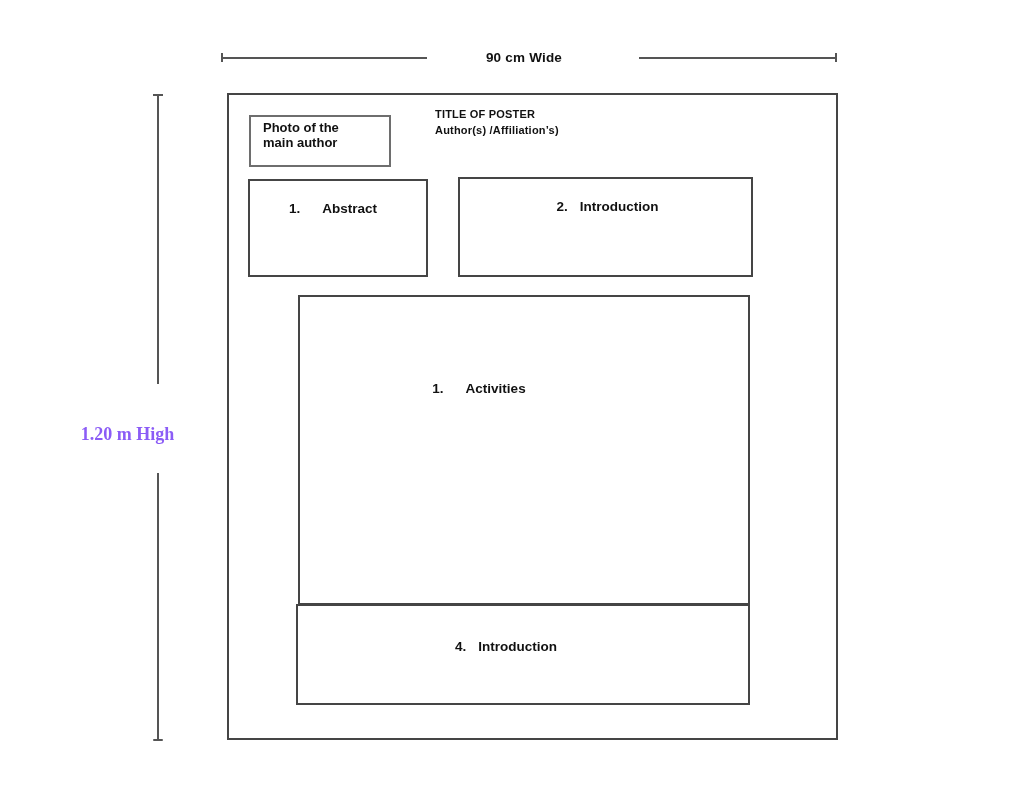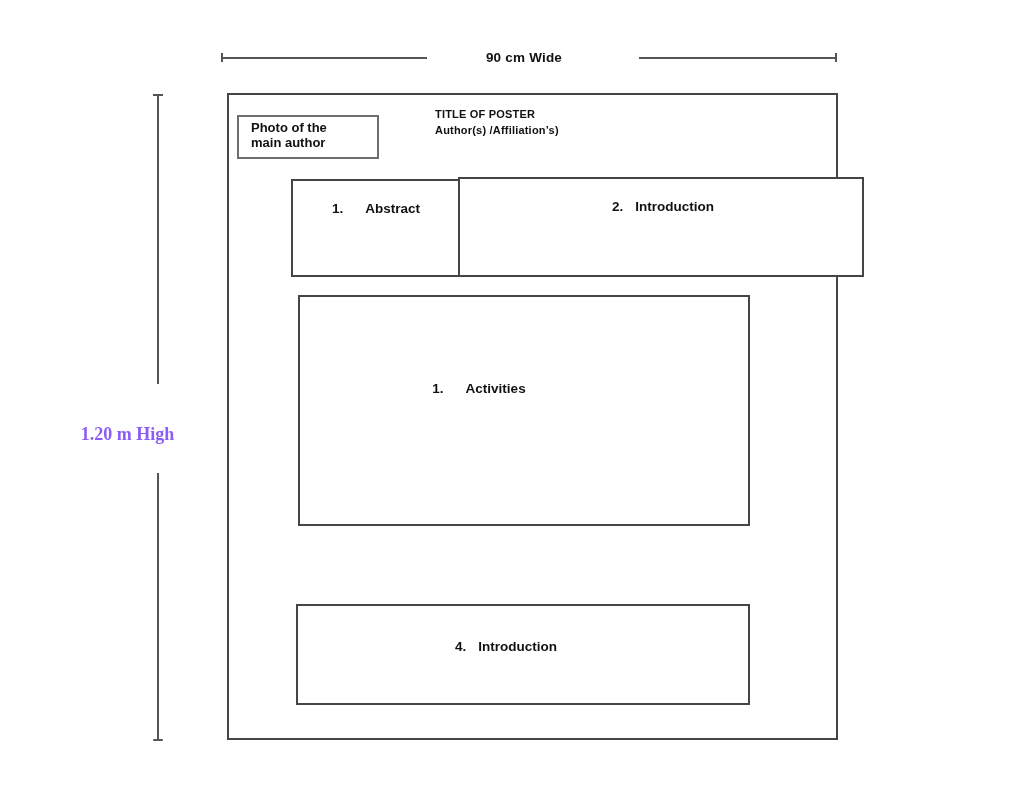--- a/index.html
+++ b/index.html
@@ -49,32 +49,32 @@
   }
 
   
   .poster {
     position: absolute; left: 227px; top: 93px; width: 611px; height: 647px;
     border: 2px solid var(--outline); background: var(--background);
   }
   .box { position: absolute; border: 2px solid var(--outline); background: var(--background); }
 
   .photo-box {
-    left: 8px; top: 20px; width: 142px; height: 44px;
+    left: 20px; top: 20px; width: 142px; height: 52px;
     border-color: var(--photo_border);
     padding: 4px 0 0 12px;
     font-weight: bold; font-size: 13px; line-height: 14.5px;
   }
 
   .title-block { position: absolute; left: 206px; top: 11px;
     font-weight: bold; font-size: 11px; line-height: 16px; letter-spacing: 0.2px; }
 
-  .sec-abstract     { left: 19px;  top: 84px;  width: 180px; height: 98px; margin-left: 43px;  }
-  .sec-introduction { left: 229px; top: 82px;  width: 406px; height: 100px; }
-  .sec-activities   { left: 69px;  top: 200px; width: 452px; height: 231px; }
+  .sec-abstract     { left: 19px;  top: 84px;  width: 180px; height: 98px;  }
+  .sec-introduction { left: 229px; top: 82px;  width: 295px; height: 100px; }
+  .sec-activities   { left: 69px;  top: 200px; width: 452px; height: 310px; }
   .sec-conclusions  { left: 67px;  top: 509px; width: 454px; height: 101px; }
 
   .sec-label {
     position: absolute; left: 0; right: 0; text-align: center;
     font-weight: bold; font-size: 13.5px; white-space: nowrap;
   }
   .sec-abstract .sec-label     { top: 20px; transform: translateX(-5px); }
   .sec-introduction .sec-label { top: 20px; transform: translateX(2px); }
   .sec-activities .sec-label   { top: 84px; transform: translateX(-45px); }
   .sec-conclusions .sec-label  { top: 33px; transform: translateX(-17px); }

